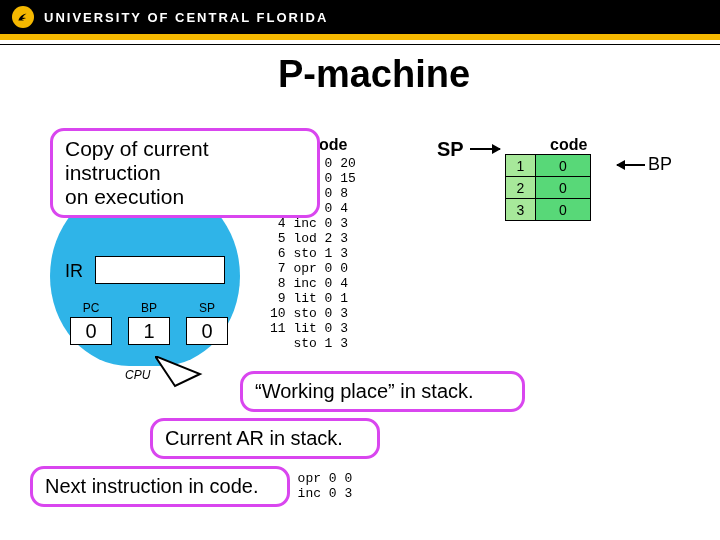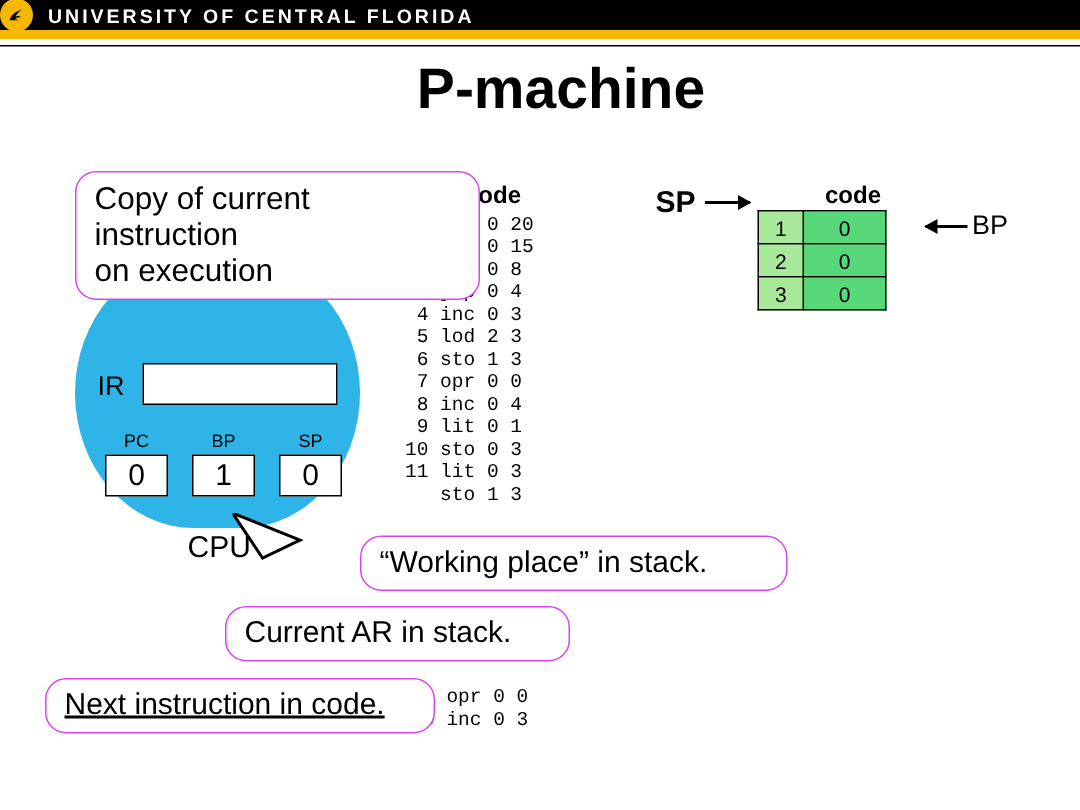--- a/index.html
+++ b/index.html
@@ -1,49 +1,49 @@
 <!DOCTYPE html>
 <html><head>
 <meta charset="utf-8">
 <style>
   * { box-sizing: border-box; }
   html, body { margin:0; padding:0; width:720px; height:540px; font-family: Arial, sans-serif; background:#fff; overflow:hidden; }
-  .header { height:20px; background:#000; display:flex; align-items:center; }
+  .header { height:34px; background:#000; display:flex; align-items:center; padding-left:12px; }
   .pegasus { width:22px; height:22px; border-radius:50%; background:#f5b800; margin-right:10px; display:flex; align-items:center; justify-content:center; }
   .pegasus svg { width:14px; height:14px; }
   .univ { color:#fff; font-weight:bold; letter-spacing:2px; font-size:13px; }
   .goldbar { height:6px; background:#f5b800; }
   .thinline { height:1px; background:#000; margin-top:4px; }
   .title { text-align:center; font-size:38px; font-weight:bold; margin-top:8px;margin-left:28px; }
   .stage { position:relative; width:720px; height:440px; }
   .cpu { position:absolute; left:50px; top:90px; width:190px; height:180px; background:#2fb4e8; border-radius:50%/60%; }
   .ir-label { position:absolute; left:65px; top:165px; font-size:18px; }
   .ir-box { position:absolute; left:95px; top:160px; width:130px; height:28px; background:#fff; border:1px solid #000; }
   .reg { position:absolute; top:205px; text-align:center; }
   .reg .lbl { font-size:12px; }
   .reg .val { width:42px; height:28px; background:#fff; border:1px solid #000; margin:2px auto 0; font-size:20px; line-height:26px; }
   .reg.pc { left:70px; }
   .reg.bp { left:128px; }
   .reg.sp { left:186px; }
-  .cpu-label { position:absolute; left:125px; top:272px; font-size:20px; }
+  .cpu-label { position:absolute; left:125px; top:272px; font-size:12px;font-style:italic; }
   .code-label { position:absolute; left:310px; top:40px; font-weight:bold; font-size:16px; }
   .code { position:absolute; left:270px; top:60px; font-family:"Courier New",monospace; font-size:13px; line-height:15px; white-space:pre; }
   .code2 { position:absolute; left:282px; top:375px; font-family:"Courier New",monospace; font-size:13px; line-height:15px; white-space:pre; }
   .sp-label { position:absolute; left:437px; top:42px; font-size:20px; font-weight:bold; }
   .sp-arrow { position:absolute; left:470px; top:52px; width:30px; height:2px; background:#000; }
   .sp-arrow:after { content:""; position:absolute; right:-1px; top:-4px; border-left:9px solid #000; border-top:5px solid transparent; border-bottom:5px solid transparent; }
   .stack-label { position:absolute; left:550px; top:40px; font-weight:bold; font-size:16px; }
   .stack { position:absolute; left:505px; top:58px; border-collapse:collapse; }
   .stack td { border:1px solid #000; width:55px; height:22px; text-align:center; font-size:14px; }
   .stack td.idx { background:#a7e89a; width:30px; }
   .stack td.val { background:#58d878; }
   .bp-arrow { position:absolute; left:617px; top:68px; width:28px; height:2px; background:#000; }
   .bp-arrow:before { content:""; position:absolute; left:-1px; top:-4px; border-right:9px solid #000; border-top:5px solid transparent; border-bottom:5px solid transparent; }
   .bp-label { position:absolute; left:648px; top:58px; font-size:18px; }
-  .callout { position:absolute; background:#fff; border:1px solid #d946ef; border-radius:14px; padding:6px 12px; font-size:21px; line-height:1.15; }
+  .callout { position:absolute; background:#fff; border:3px solid #d946ef; border-radius:14px; padding:6px 12px; font-size:21px; line-height:1.15; }
   .callout.small { font-size:20px; }
 </style>
 </head>
 <body>
 
 <div class="header">
   <div class="pegasus">
     <svg viewBox="0 0 24 24">
         <path fill="#000" d="M4 18c2-6 6-10 14-12-4 3-6 5-7 8 2-1 4-1 6 0-3 1-5 1-7 3 1 0 3 0 4 1-4 0-7 0-10 0z"></path>
       </svg>
@@ -119,15 +119,15 @@
 on execution</div>
 
   <svg style="position:absolute; left:155px; top:260px; width:90px; height:50px;">
       <polygon points="20,30 0,0 45,18" fill="#fff" stroke="#000" stroke-width="2"></polygon>
     </svg>
 
   <div class="callout small" style="left:150px; top:322px; width:230px;">Current AR in stack.</div>
 
   <div class="callout small" style="left:240px; top:275px; width:285px;">“Working place” in stack.</div>
 
-  <div class="callout small" style="left:30px; top:370px; width:260px;text-decoration:underline;">Next instruction in code.</div>
+  <div class="callout small" style="left:30px; top:370px; width:260px;">Next instruction in code.</div>
 
 </div>
 
 </body></html>

